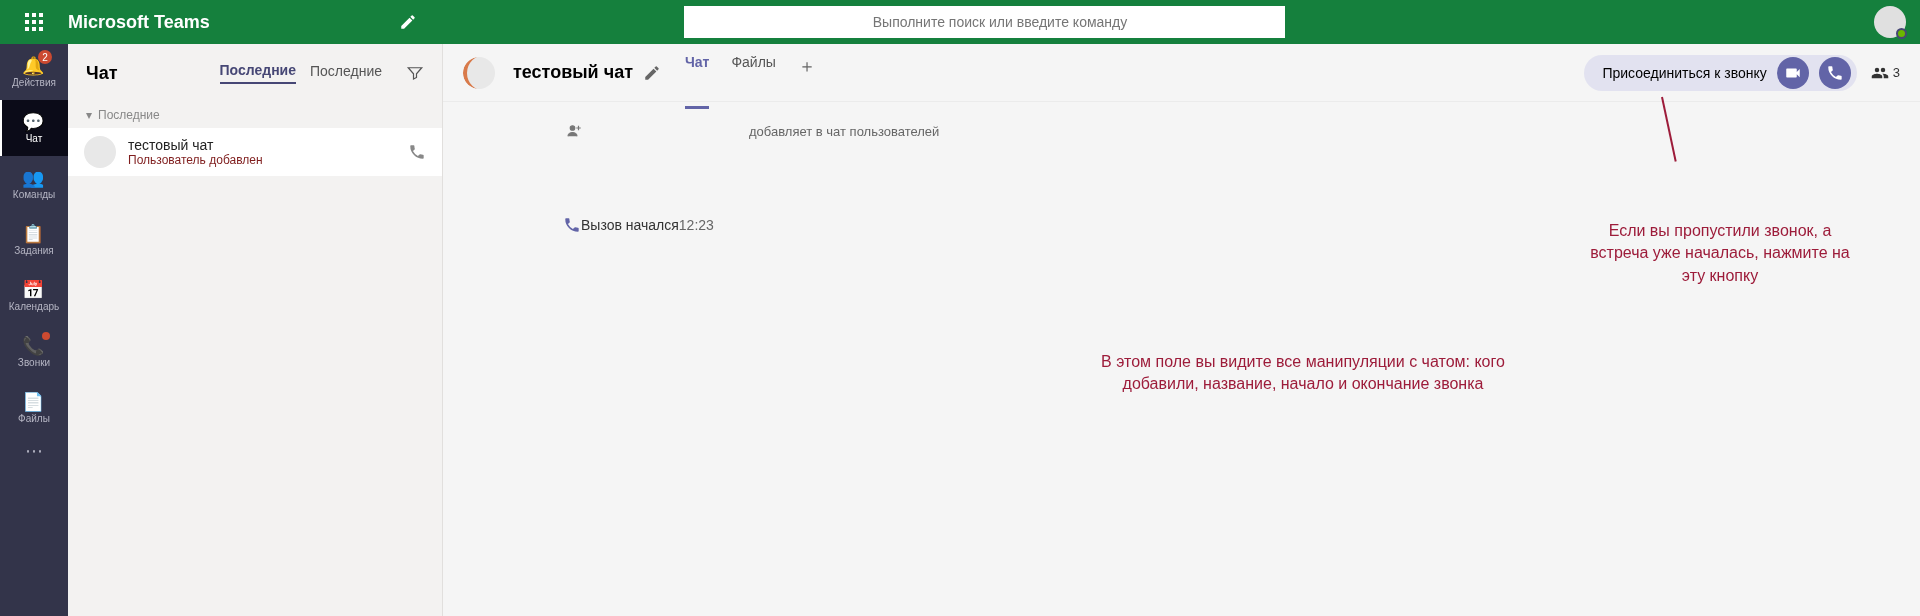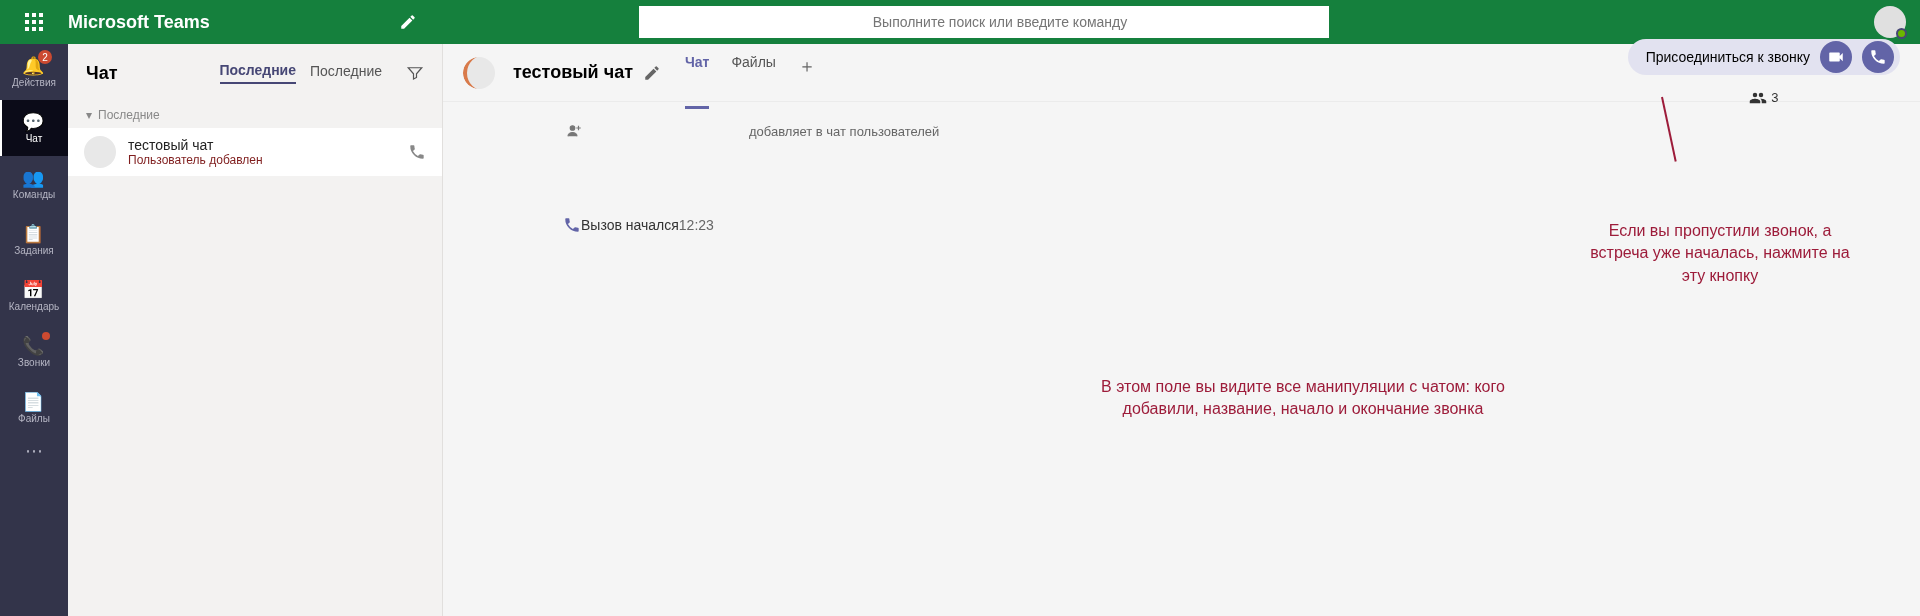--- a/index.html
+++ b/index.html
@@ -6,21 +6,21 @@
   html, body { width: 1920px; height: 616px; overflow: hidden; background: #f3f2f1; }
 
   
   .topbar { height: 44px; background: #15803d; display: flex; align-items: center; color: #fff; }
   .waffle { width: 68px; display:flex; justify-content:center; align-items:center; }
   .waffle-grid { display:grid; grid-template-columns: repeat(3,4px); grid-auto-rows:4px; gap:3px; }
   .waffle-grid span { background:#fff; }
   .app-title { font-weight:600; font-size:18px; width: 320px; }
   .compose-btn { width:40px; display:flex; justify-content:center; color:#fff;}
   .search-wrap { flex:1; display:flex; justify-content:center; }
-  .searchbox { width: 690px; height:32px; background:#fff; border:none; text-align:center; font-size:14px; color:#666;padding-left:32px; }
+  .searchbox { width: 601px; height:32px; background:#fff; border:none; text-align:center; font-size:14px; color:#666;padding-left:32px; }
   .topbar-right { width:380px; display:flex; justify-content:flex-end; align-items:center; gap:14px; padding-right:14px;}
   .avatar { width:32px; height:32px; border-radius:50%; background:#e0e0e0; position:relative;}
   .presence { position:absolute; right:-1px; bottom:-1px; width:11px; height:11px; border-radius:50%; background:#6bb700; border:2px solid #464775;}
 
   
   .rail { position:absolute; left:0; top:44px; width:68px; bottom:0; background:#33344a; color:#b5b5c3; display:flex; flex-direction:column; align-items:center; }
   .rail-item { width:68px; height:56px; display:flex; flex-direction:column; align-items:center; justify-content:center; gap:2px; font-size:10px; cursor:pointer; position:relative;}
   .rail-item.active { color:#fff; background:#0b0b18; }
   .rail-item.active::before { content:""; position:absolute; left:0; top:0; bottom:0; width:2px; background:#fff;}
   .rail-icon { font-size:18px; line-height:1;}
@@ -46,35 +46,35 @@
 
   
   .main { position:absolute; left:443px; right:0; top:44px; bottom:0; background:#f5f5f5; }
   .conv-head { height:58px; display:flex; align-items:center; padding:0 20px; gap:18px; border-bottom:1px solid #ebebeb; background:#f5f5f5;}
   .conv-avatar { width:32px; height:32px; border-radius:50%; background:#e8e8e8; position:relative; overflow:hidden;}
   .conv-avatar::after{content:"";position:absolute;inset:0;border-radius:50%;box-shadow:inset 6px 0 0 -2px #d97a4a;}
   .conv-title { font-size:18px; font-weight:700; display:flex; align-items:center; gap:10px;}
   .conv-tabs { display:flex; gap:22px; font-size:14px; margin-left:6px;}
   .conv-tabs .ctab { color:#555; padding-bottom:14px; cursor:pointer;}
   .conv-tabs .ctab.active { color:#6264a7; border-bottom:3px solid #6264a7; font-weight:600; margin-bottom:-17px;}
-  .head-right { margin-left:auto; display:flex; align-items:center; gap:14px;flex-direction:column;}
+  .head-right { margin-left:auto; display:flex; align-items:center; gap:14px;}
   .join-pill { background:#e2e2f0; border-radius:20px; height:36px; display:flex; align-items:center; gap:10px; padding:0 6px 0 18px; font-size:14px;}
   .pill-btn { width:32px; height:32px; border-radius:50%; background:#6264a7; color:#fff; display:flex; align-items:center; justify-content:center;}
   .part-count { font-size:13px; color:#333; display:flex; align-items:center; gap:4px;}
 
   .feed { padding:12px 0 0 120px;}
   .sysrow { display:flex; align-items:center; gap:22px; font-size:13px; color:#666; padding:8px 0; }
   .sysrow .sicon { width:22px; text-align:center; color:#777;}
   .callrow { display:flex; align-items:center; font-size:14px; color:#333; padding:12px 0; margin-top:56px;}
   strong.group-name { color:#222; font-weight:700;}
 
   
   .annot { position:absolute; color:#9d1c3a; font-size:16px; text-align:center; line-height:1.4; pointer-events:none;}
   .annot.a1 { right:60px; top:140px; width:280px;margin-top:36px;}
-  .annot.a2 { left:620px; top:332px; width:480px;}
+  .annot.a2 { left:620px; top:307px; width:480px;}
   .annot-line { position:absolute; background:#9d1c3a; height:2px; transform-origin:left center;}
   
   .icon-svg{width:18px;height:18px;fill:currentColor;display:inline-block;vertical-align:middle}
 </style>
 </head>
 <body>
 
 <div class="topbar">
   <div class="waffle">
     <div class="waffle-grid">

